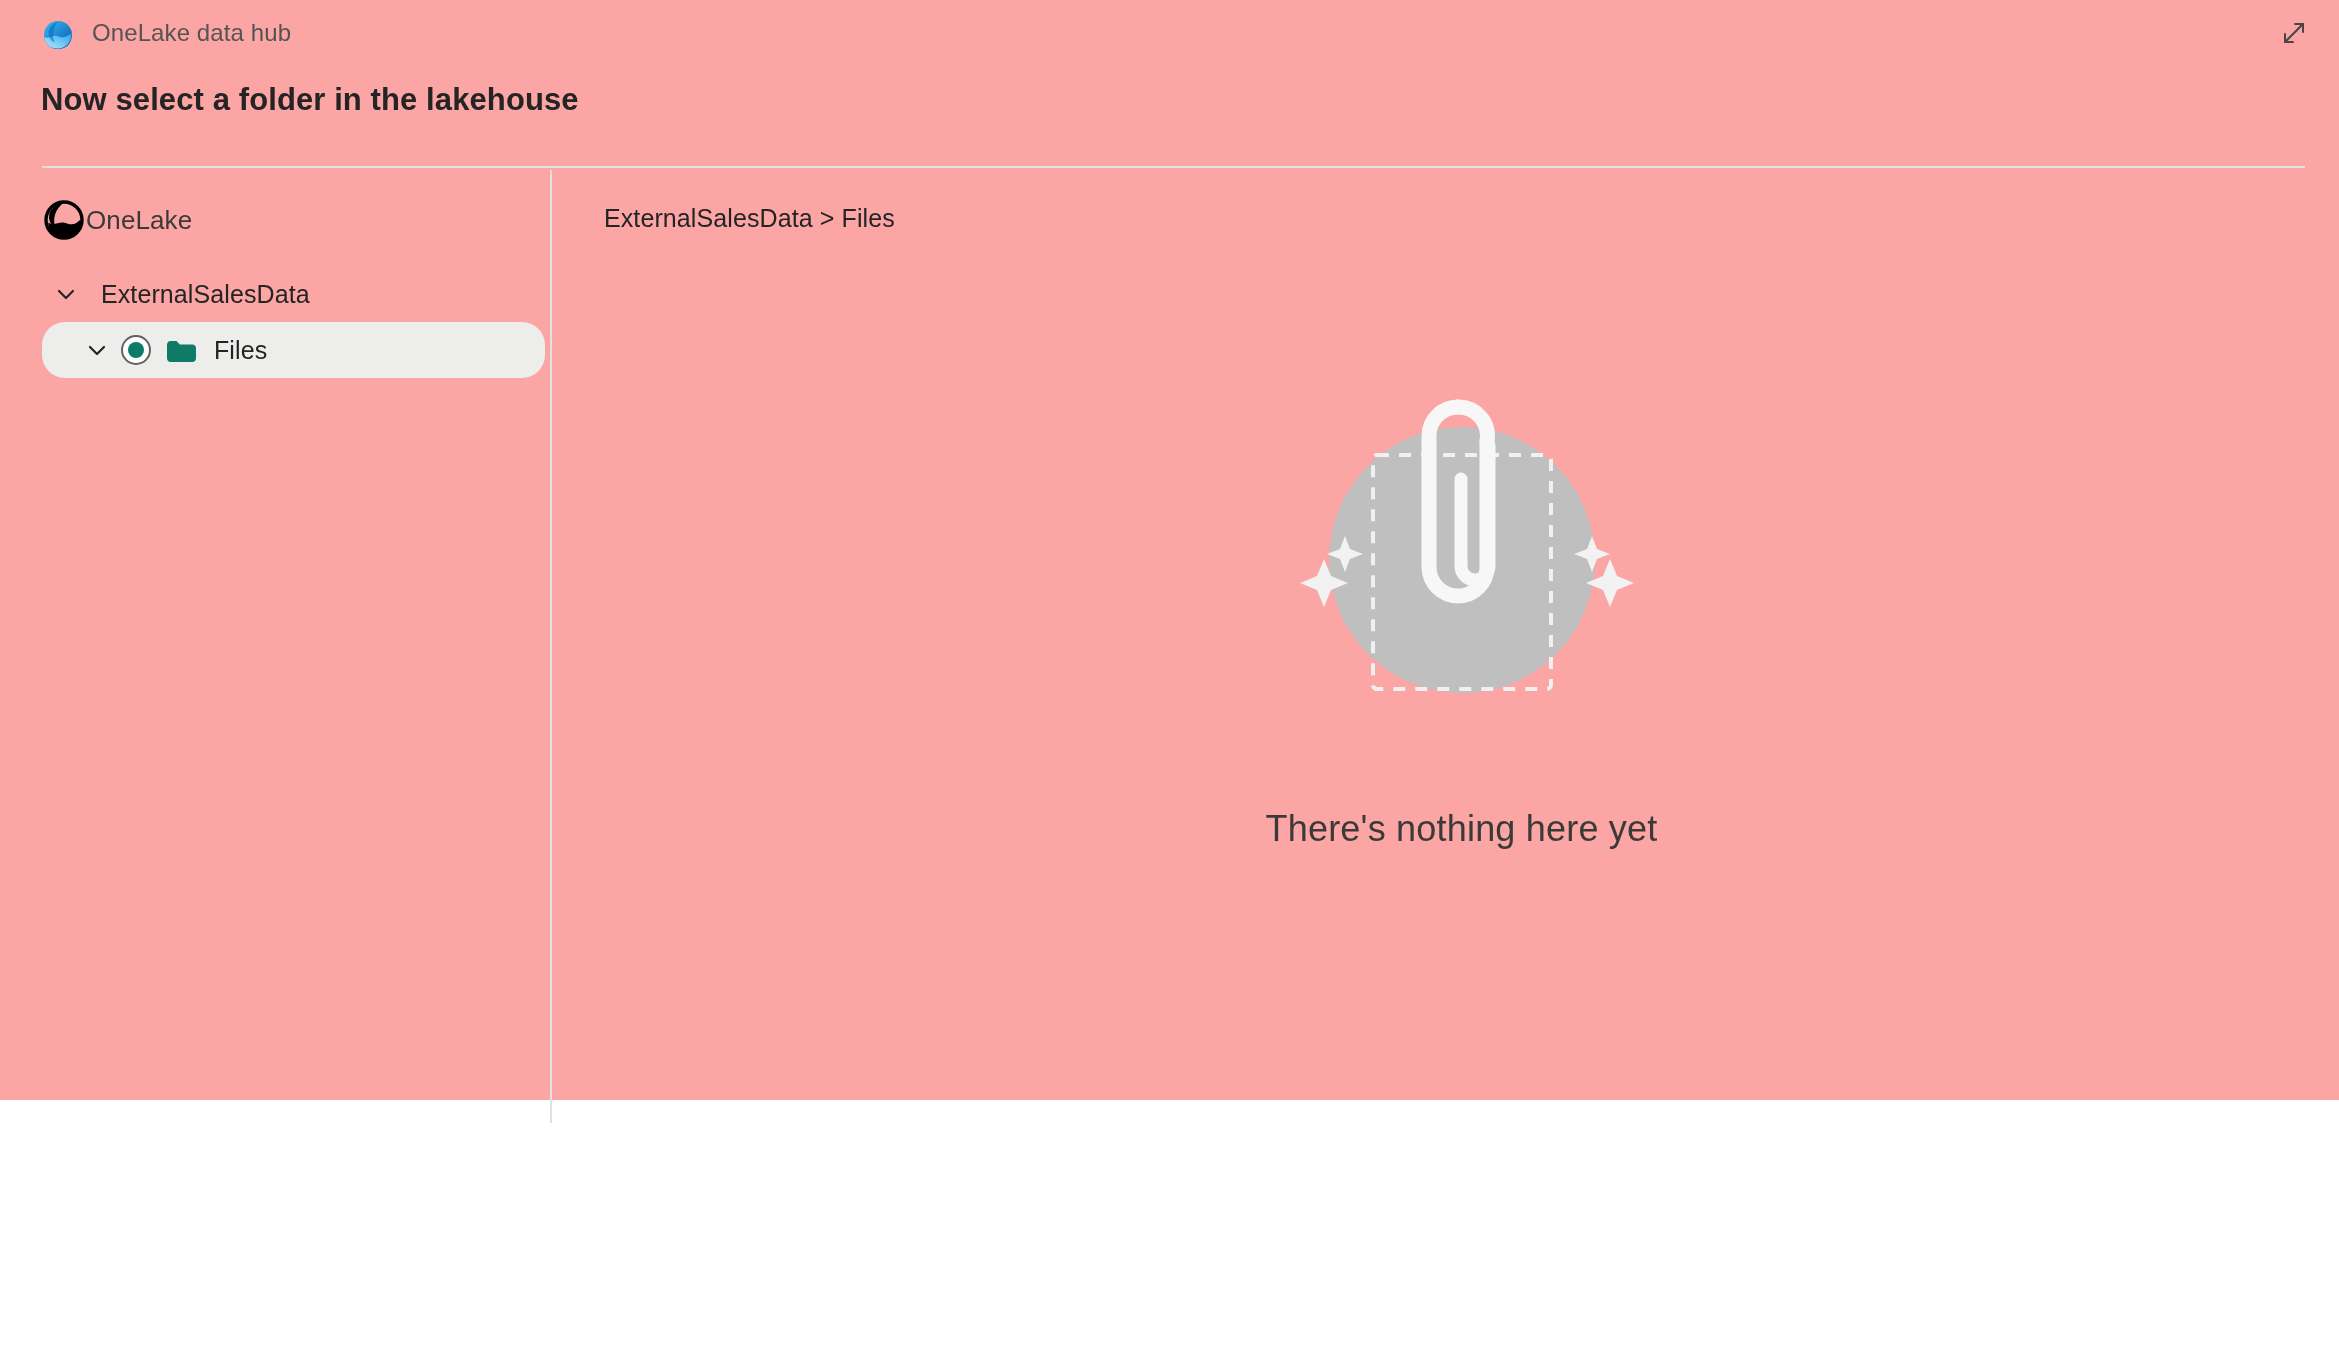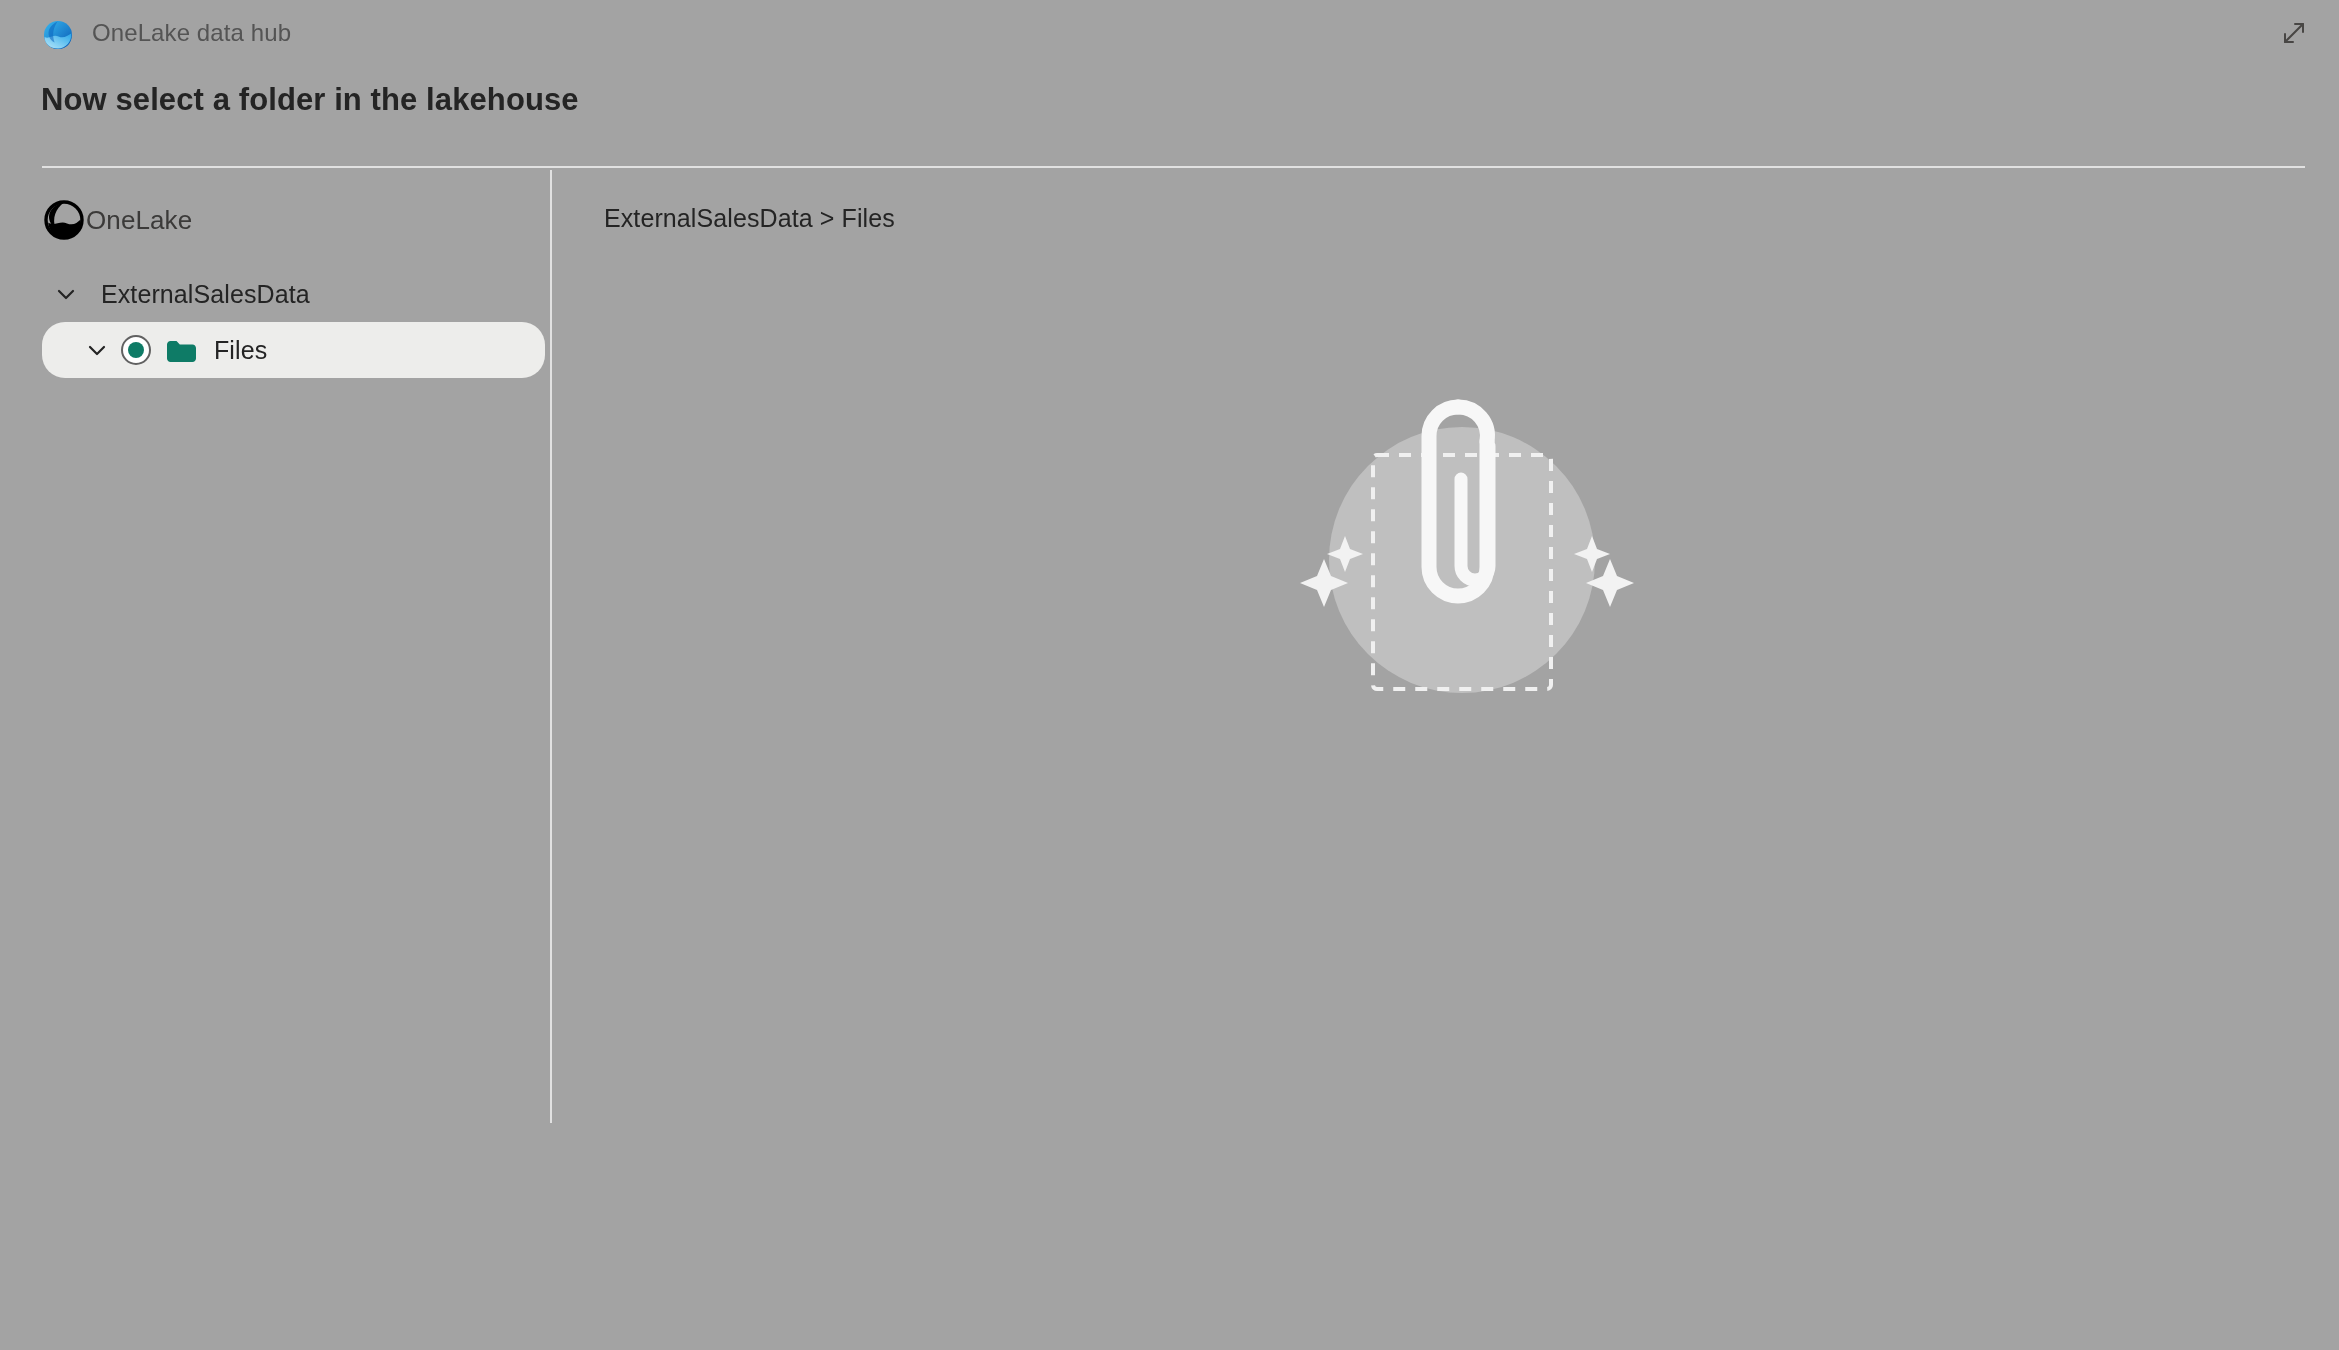--- a/index.html
+++ b/index.html
@@ -9,22 +9,22 @@
     height: 1350px;
     background: #ffffff;
     font-family: "Liberation Sans", sans-serif;
     color: #242424;
     overflow: hidden;
   }
 
   .dialog {
     position: relative;
     width: 2339px;
-    height: 1350px;
-    background: #a3a3a3;
+    height: 1100px;
+    background: #fca5a5;
   }
 
   
   .titlebar {
     position: absolute;
     left: 0; top: 0;
     width: 2339px;
     height: 66px;
     display: flex;
     align-items: center;
@@ -316,20 +316,21 @@
             <g>
               <path d="M243 82 v120 a43 43 0 0 1 -86 0 v-96" fill="none" stroke="#ffffff" stroke-width="0"></path>
 
               <path d="M196 47 a29 29 0 0 0 -29 29 v131 a29 29 0 0 0 58 0 v-126" fill="none" stroke="#f7f7f7" stroke-width="15" stroke-linecap="round"></path>
 
               <path d="M199 119 v87 a14 14 0 0 0 28 0 v-120" fill="none" stroke="#f7f7f7" stroke-width="13" stroke-linecap="round"></path>
               <path d="M225 81 a29 29 0 0 0 -29 -34" fill="none" stroke="#f7f7f7" stroke-width="15" stroke-linecap="round"></path>
             </g>
           </svg>
         </span>
+        <div class="empty-text">There's nothing here yet</div>
       </div>
     </div>
 
   </div>
 
   <div class="footer">
     
     
     
   </div>

